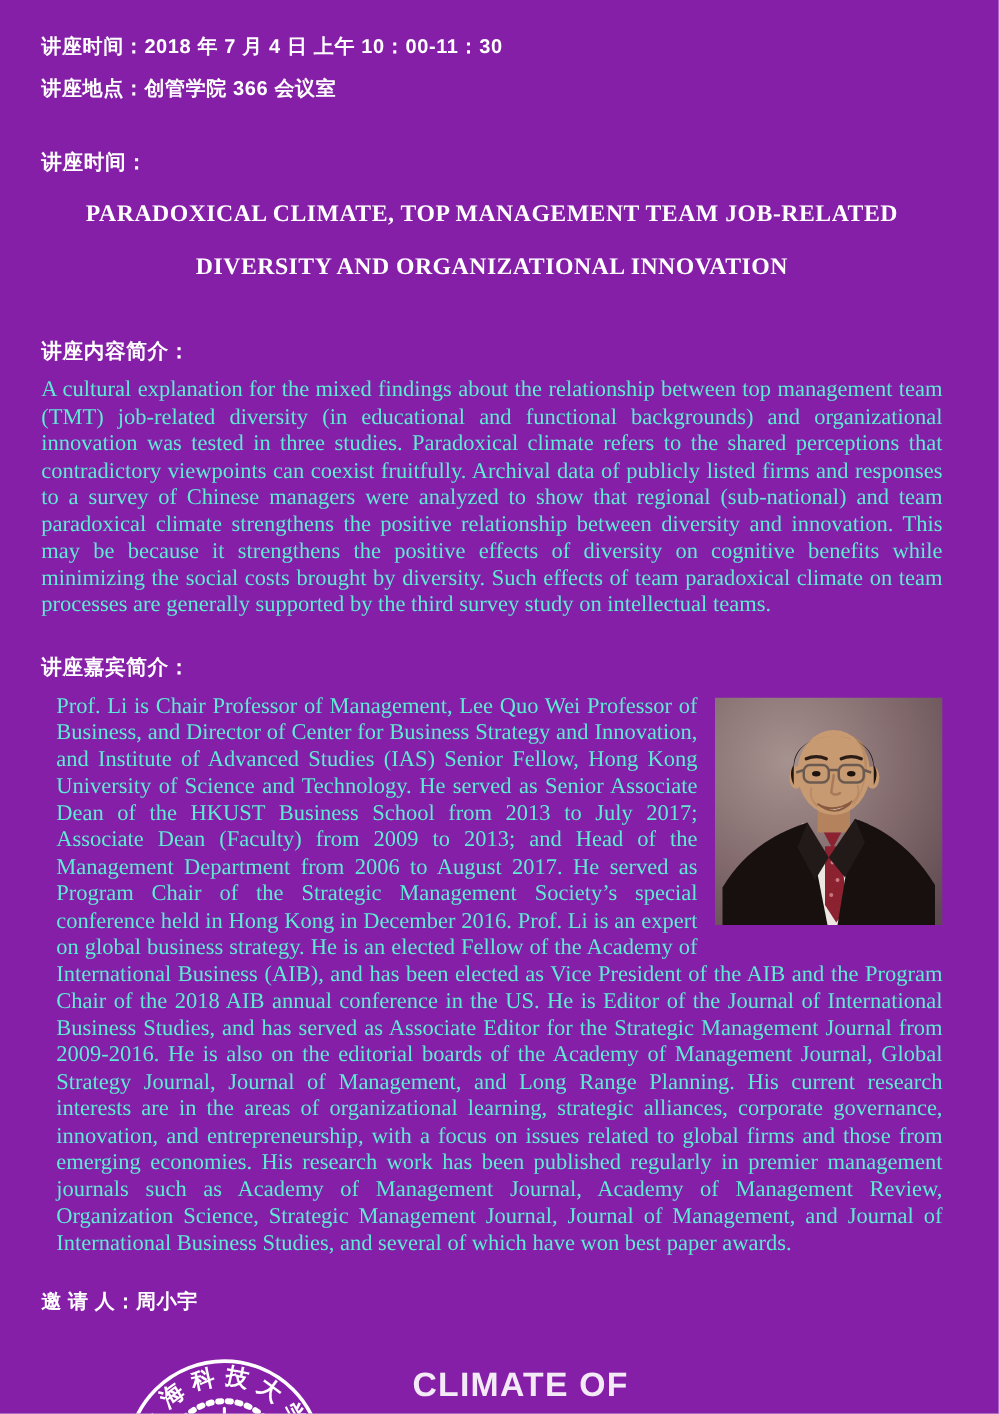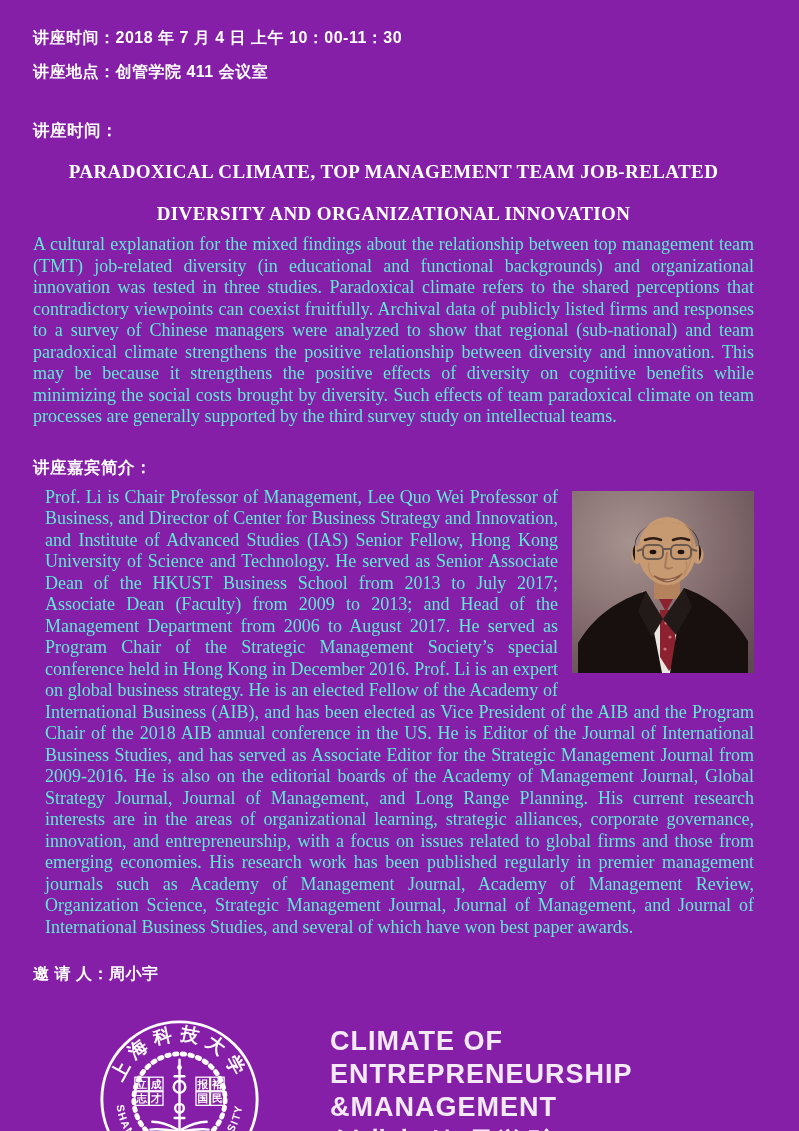--- a/index.html
+++ b/index.html
@@ -91,26 +91,27 @@
     font-family: "Liberation Serif", serif;
     font-weight: bold;
   }
 </style>
 </head>
 <body>
 
 <div class="page">
 
   <div class="meta-line">讲座时间：2018 年 7 月 4 日 上午 10：00-11：30</div>
-  <div class="meta-line">讲座地点：创管学院 411 会议室</div>
+  <div class="meta-line">讲座地点：创管学院 366 会议室</div>
 
   <div class="section-heading heading-topic">讲座时间：</div>
   <div class="title-line">PARADOXICAL CLIMATE, TOP MANAGEMENT TEAM JOB-RELATED</div>
   <div class="title-line">DIVERSITY AND ORGANIZATIONAL INNOVATION</div>
 
+  <div class="section-heading heading-abstract">讲座内容简介：</div>
   <div class="body-para">A cultural explanation for the mixed findings about the relationship between top management team (TMT) job-related diversity (in educational and functional backgrounds) and organizational innovation was tested in three studies. Paradoxical climate refers to the shared perceptions that contradictory viewpoints can coexist fruitfully. Archival data of publicly listed firms and responses to a survey of Chinese managers were analyzed to show that regional (sub-national) and team paradoxical climate strengthens the positive relationship between diversity and innovation. This may be because it strengthens the positive effects of diversity on cognitive benefits while minimizing the social costs brought by diversity. Such effects of team paradoxical climate on team processes are generally supported by the third survey study on intellectual teams.</div>
 
   <div class="section-heading heading-speaker">讲座嘉宾简介：</div>
 
   <div class="body-para bio-block">
     <svg class="speaker-photo" viewBox="0 0 182 182" xmlns="http://www.w3.org/2000/svg" aria-hidden="true">
       <defs>
         <radialGradient id="bgGrad" cx="32%" cy="28%" r="95%">
           <stop offset="0%" stop-color="#a6928f"></stop>
           <stop offset="55%" stop-color="#826a6c"></stop>

